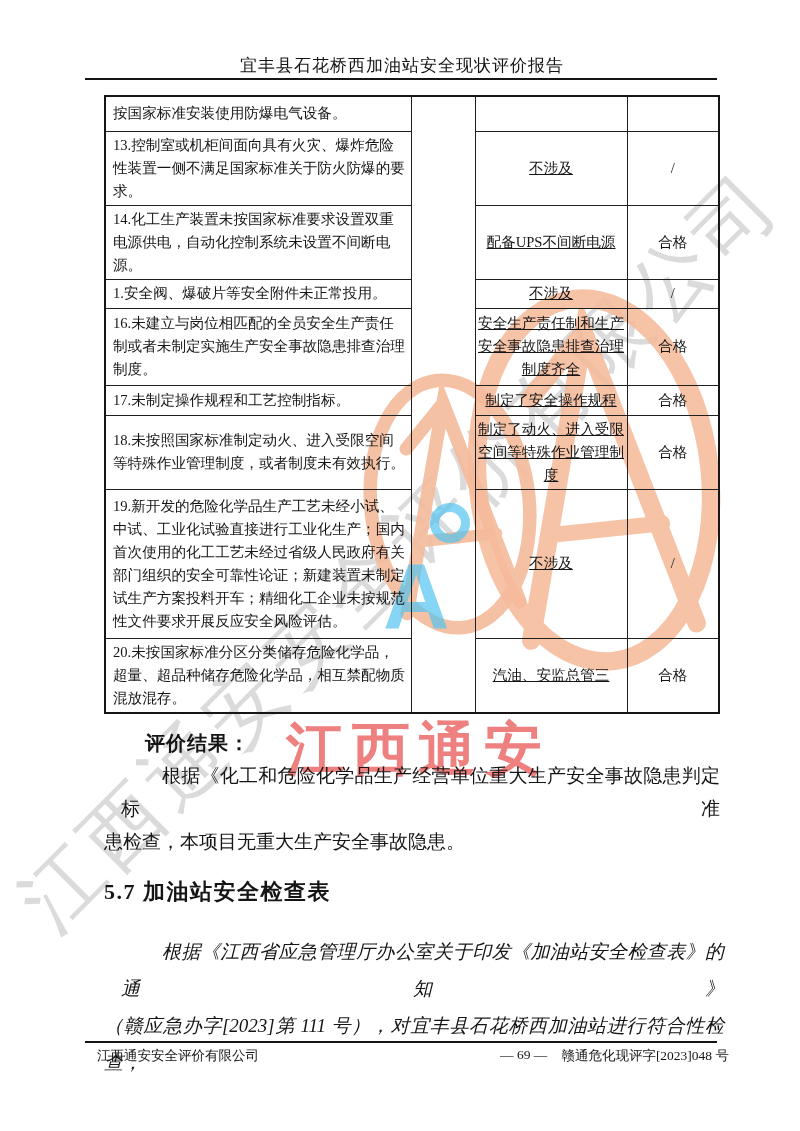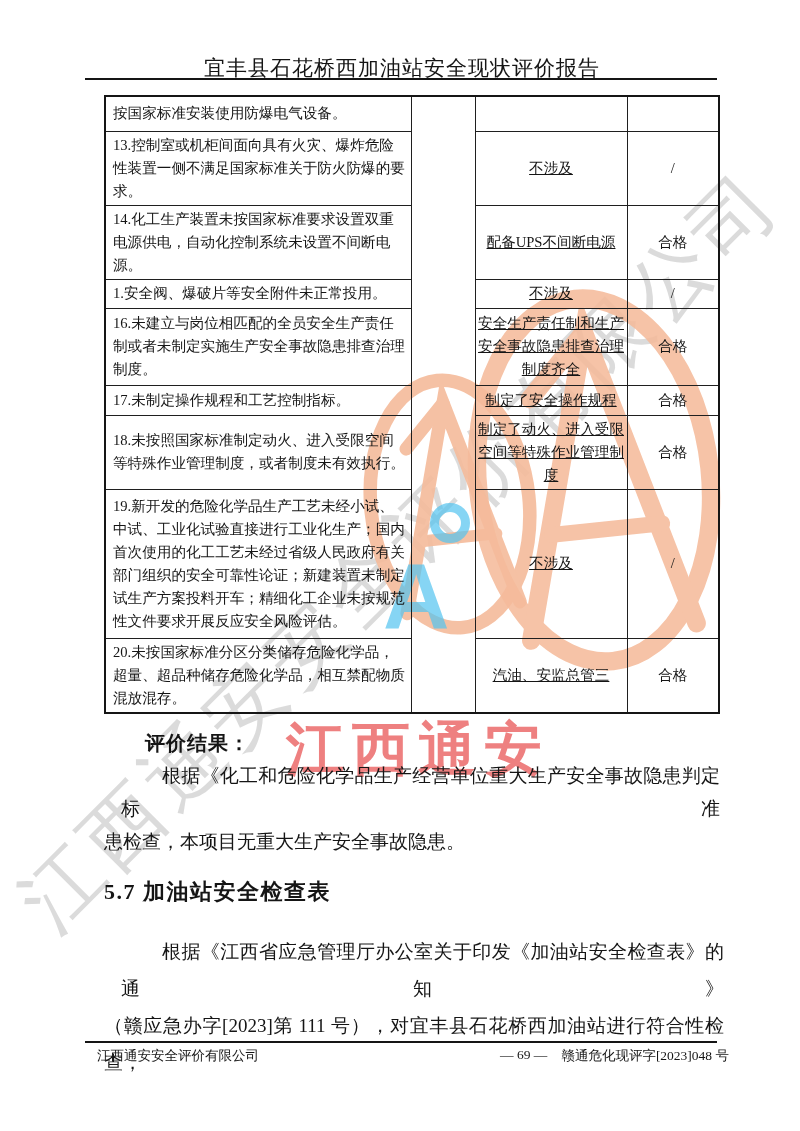--- a/index.html
+++ b/index.html
@@ -25,21 +25,21 @@
     left:383px; top:550px; font-size:92px; line-height:1; font-weight:bold;
     color:rgba(82,195,240,0.70); font-family:"Liberation Sans",sans-serif;
   }
   .wm-red-stamp {
     left:286px; top:720px; font-size:58px; line-height:1.05; font-weight:bold;
     letter-spacing:8px; color:rgba(233,92,92,0.78); white-space:nowrap;
   }
   
   .header-title {
     position:absolute; left:4px; right:0; top:54px; text-align:center;
-    font-size:21px; letter-spacing:1px;
+    font-size:17px; letter-spacing:1px;
   }
   .header-rule { position:absolute; left:85px; top:78px; width:632px; height:2px; background:#151515; }
   
   .check-table {
     position:absolute; left:104px; top:95px; width:614px;
     border-collapse:collapse; table-layout:fixed;
     font-size:14.6px; line-height:23px; border:2.5px solid #151515;
   }
   .check-table td {
     border:1.5px solid #1f1f1f; vertical-align:middle;
@@ -47,21 +47,21 @@
   }
   .check-table td.c1 { text-align:left; padding:2px 3px 2px 7px; }
   .check-table td.c3 { text-align:center; padding:2px 2px;text-decoration:underline; }
   .check-table td.c4 { text-align:center; }
   tr.h35{height:35px} tr.h70{height:70px} tr.h52{height:52px} tr.h29{height:29px}
   tr.h77{height:77px} tr.h30{height:30px} tr.h69{height:69px} tr.h149{height:149px}
   
   .eval-label { position:absolute; left:145px; top:730px; font-size:20px; font-weight:bold; letter-spacing:1px; }
   .eval-para  { position:absolute; left:104px; top:759px; width:616px; font-size:19px; }
   .section-heading { position:absolute; left:104px; top:877px; font-size:22px; font-weight:bold; letter-spacing:1.5px; }
-  .section-para { position:absolute; left:104px; top:933px; width:620px; font-size:19px; }
+  .section-para { position:absolute; left:104px; top:933px; width:620px; font-size:19px;font-style:italic; }
   .ln { display:block; line-height:33px; text-align:justify; }
   .section-para .ln { line-height:37px; }
   .ln.full { text-align-last:justify;margin-left:17px; }
   .ln.first { text-indent:41px; }
   
   .footer-rule { position:absolute; left:85px; top:1041px; width:632px; height:1.8px; background:#151515; }
   .footer-text { position:absolute; top:1047px; font-size:13.5px; white-space:nowrap; }
   .footer-company { left:97px; }
   .footer-page { left:500px; }
   .footer-doc { right:71px; }

